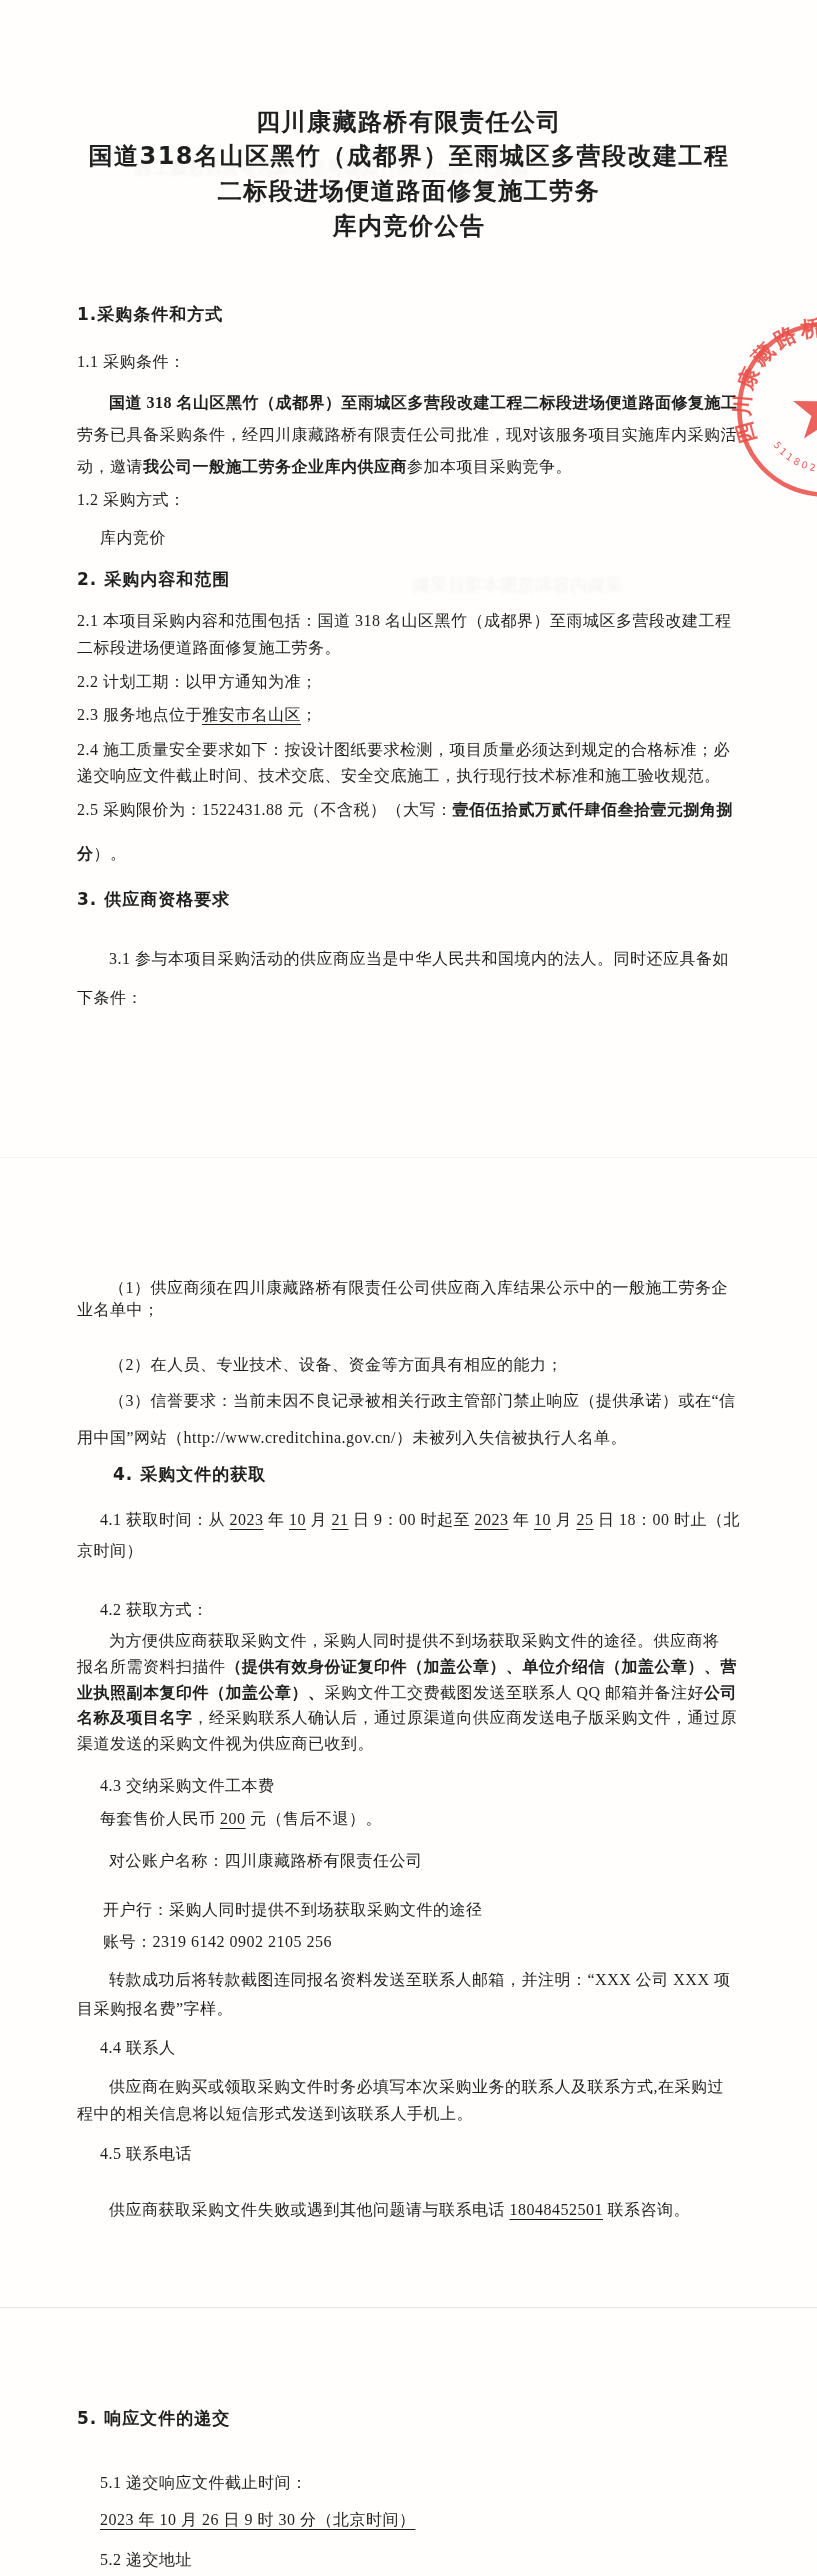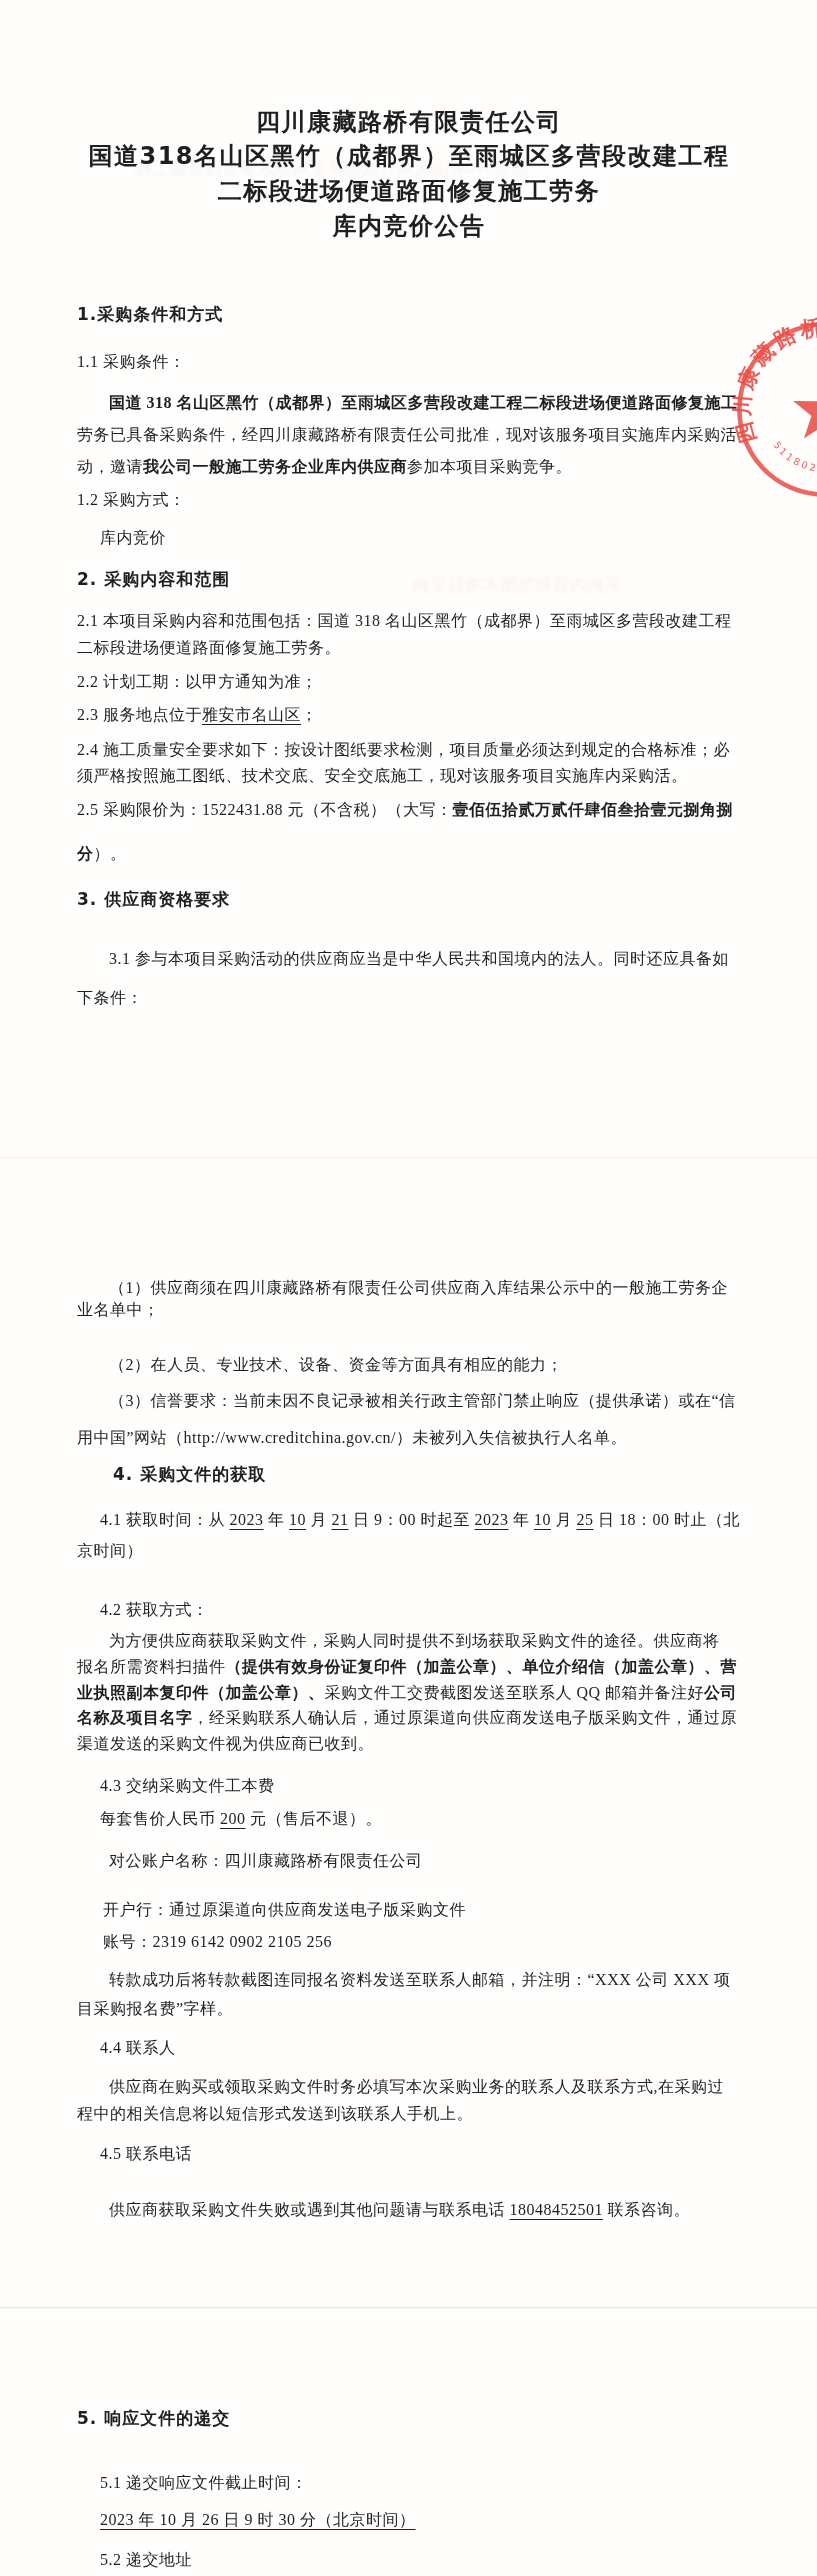--- a/index.html
+++ b/index.html
@@ -54,21 +54,21 @@
   <div class="line x150" style="top:457px;"><span>动，邀请</span><span class="b">我公司一般施工劳务企业库内供应商</span><span>参加本项目采购竞争。</span></div>
   <div class="line x150" style="top:490px;">1.2 采购方式：</div>
   <div class="line x195" style="top:528px;">库内竞价</div>
 
   <div class="hd" style="top:568px;">2. 采购内容和范围</div>
   <div class="line x150" style="top:611px;">2.1 本项目采购内容和范围包括：国道 318 名山区黑竹（成都界）至雨城区多营段改建工程</div>
   <div class="line x150" style="top:638px;">二标段进场便道路面修复施工劳务。</div>
   <div class="line x150" style="top:672px;">2.2 计划工期：以甲方通知为准；</div>
   <div class="line x150" style="top:705px;"><span>2.3 服务地点位于</span><span class="u">雅安市名山区</span><span>；</span></div>
   <div class="line x150" style="top:740px;">2.4 施工质量安全要求如下：按设计图纸要求检测，项目质量必须达到规定的合格标准；必</div>
-  <div class="line x150" style="top:766px;">须严格按照施工图纸、技术交底、安全交底施工，现对该服务项目实施库内采购活。</div>
+  <div class="line x150" style="top:766px;">递交响应文件截止时间、技术交底、安全交底施工，执行现行技术标准和施工验收规范。</div>
   <div class="line x150" style="top:800px;"><span>2.5 采购限价为：1522431.88 元（不含税）（大写：</span><span class="b">壹佰伍拾贰万贰仟肆佰叁拾壹元捌角捌</span></div>
   <div class="line x150" style="top:844px;"><span class="b">分</span><span>）。</span></div>
 
   <div class="hd" style="top:888px;">3. 供应商资格要求</div>
   <div class="line x212" style="top:949px;">3.1 参与本项目采购活动的供应商应当是中华人民共和国境内的法人。同时还应具备如</div>
   <div class="line x150" style="top:988px;">下条件：</div>
   <div class="line x212" style="top:1278px;font-family:Liberation Serif, serif;">（1）供应商须在四川康藏路桥有限责任公司供应商入库结果公示中的一般施工劳务企</div>
   <div class="line x150" style="top:1300px;">业名单中；</div>
   <div class="line x212" style="top:1355px;">（2）在人员、专业技术、设备、资金等方面具有相应的能力；</div>
   <div class="line x212" style="top:1391px;">（3）信誉要求：当前未因不良记录被相关行政主管部门禁止响应（提供承诺）或在“信</div>
@@ -79,21 +79,21 @@
   <div class="line x150" style="top:1541px;">京时间）</div>
   <div class="line x195" style="top:1600px;">4.2 获取方式：</div>
   <div class="line x212" style="top:1631px;">为方便供应商获取采购文件，采购人同时提供不到场获取采购文件的途径。供应商将</div>
   <div class="line x150" style="top:1657px;"><span>报名所需资料扫描件</span><span class="b">（提供有效身份证复印件（加盖公章）、单位介绍信（加盖公章）、营</span></div>
   <div class="line x150" style="top:1683px;"><span class="b">业执照副本复印件（加盖公章）、</span><span>采购文件工交费截图发送至联系人 QQ 邮箱并备注好</span><span class="b">公司</span></div>
   <div class="line x150" style="top:1708px;"><span class="b">名称及项目名字</span><span>，经采购联系人确认后，通过原渠道向供应商发送电子版采购文件，通过原</span></div>
   <div class="line x150" style="top:1734px;">渠道发送的采购文件视为供应商已收到。</div>
   <div class="line x195" style="top:1776px;">4.3 交纳采购文件工本费</div>
   <div class="line x195" style="top:1809px;"><span>每套售价人民币 </span><span class="u">200</span><span> 元（售后不退）。</span></div>
   <div class="line x212" style="top:1851px;">对公账户名称：四川康藏路桥有限责任公司</div>
-  <div class="line x200" style="top:1900px;">开户行：通过原渠道向供应商发送电子版采购文件</div>
+  <div class="line x200" style="top:1900px;">开户行：采购人同时提供不到场获取采购文件的途径</div>
   <div class="line x200" style="top:1932px;">账号：2319 6142 0902 2105 256</div>
   <div class="line x212" style="top:1970px;">转款成功后将转款截图连同报名资料发送至联系人邮箱，并注明：“XXX 公司 XXX 项</div>
   <div class="line x150" style="top:1999px;">目采购报名费”字样。</div>
   <div class="line x195" style="top:2038px;">4.4 联系人</div>
   <div class="line x212" style="top:2077px;">供应商在购买或领取采购文件时务必填写本次采购业务的联系人及联系方式,在采购过</div>
   <div class="line x150" style="top:2104px;">程中的相关信息将以短信形式发送到该联系人手机上。</div>
   <div class="line x195" style="top:2144px;">4.5 联系电话</div>
   <div class="line x212" style="top:2200px;"><span>供应商获取采购文件失败或遇到其他问题请与联系电话 </span><span class="u">18048452501</span><span> 联系咨询。</span></div>
 
   <div class="hd" style="top:2407px;">5. 响应文件的递交</div>

